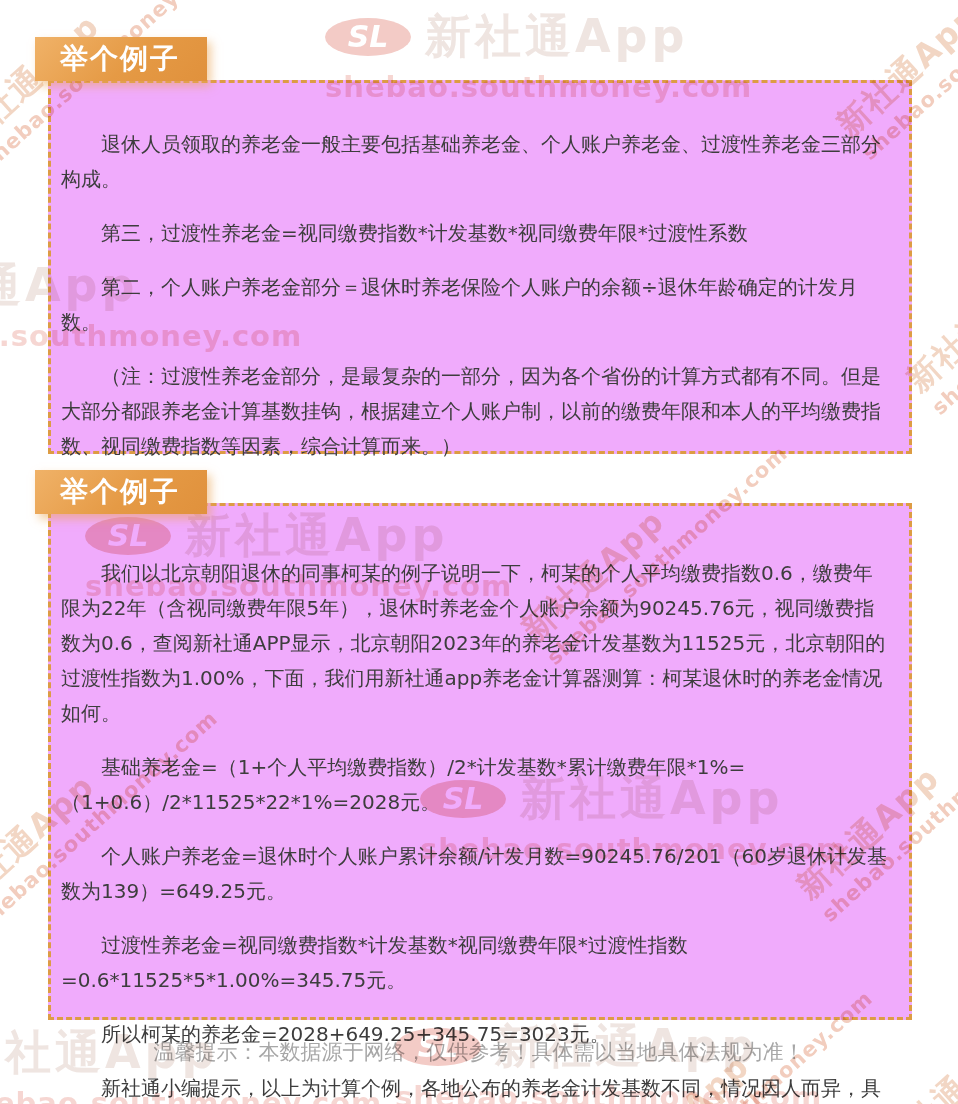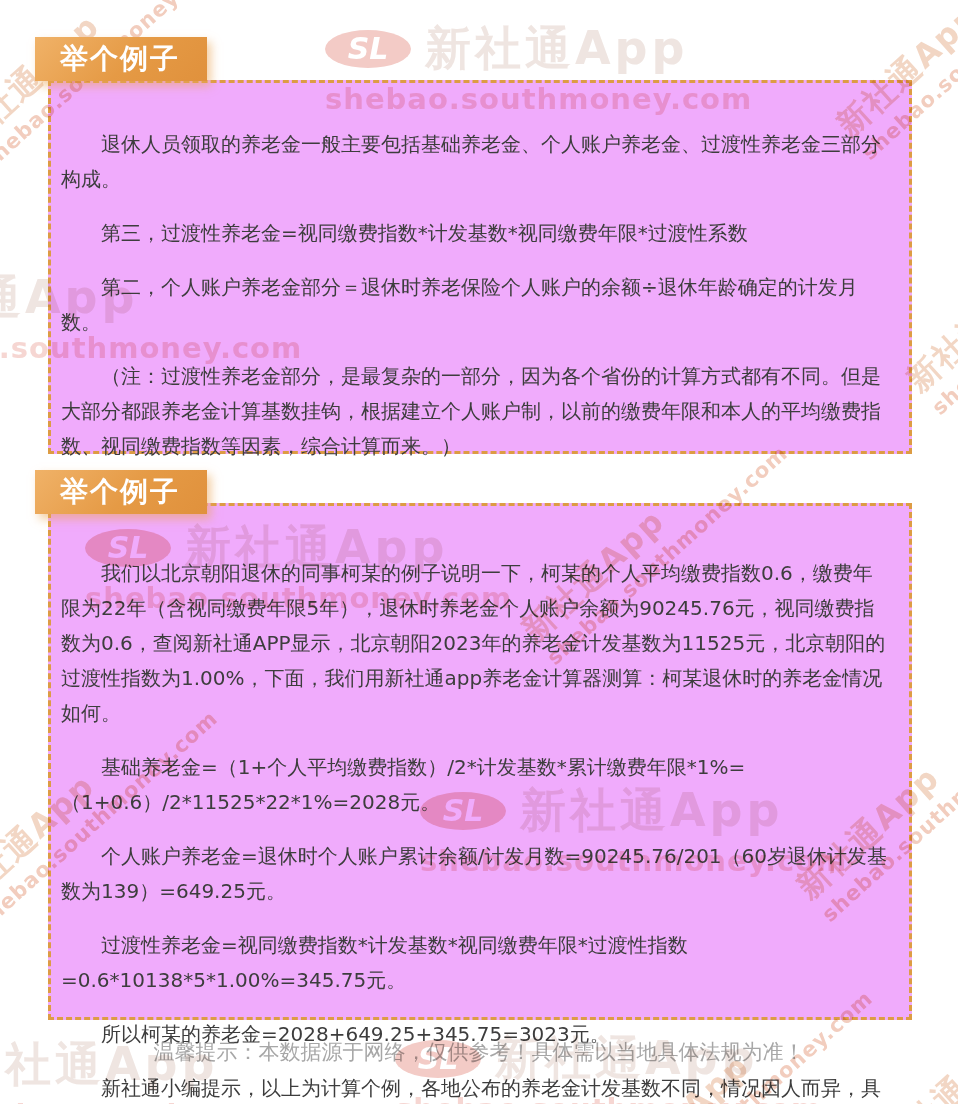--- a/index.html
+++ b/index.html
@@ -42,21 +42,21 @@
     position:absolute;left:0;top:1038px;width:100%;
     text-align:center;
     font-size:21px;color:#a7a7a7;
     z-index:1;
   }
   
   .wm{
     position:absolute;z-index:2;pointer-events:none;white-space:nowrap;
     mix-blend-mode:multiply;
   }
-  .wm-row{display:flex;align-items:center;margin-top:12px;}
+  .wm-row{display:flex;align-items:center;}
   .wm-logo{
     display:inline-block;width:86px;height:38px;border-radius:50%;
     background:#f3cbc6;color:#ffffff;
     font-style:italic;font-weight:bold;font-size:30px;line-height:38px;
     text-align:center;margin-right:14px;flex:0 0 auto;
   }
   .wm-brand{
     font-size:46px;font-weight:bold;letter-spacing:4px;color:#efe5e1;
   }
   .wm-url{
@@ -82,21 +82,21 @@
     <p>（注：过渡性养老金部分，是最复杂的一部分，因为各个省份的计算方式都有不同。但是大部分都跟养老金计算基数挂钩，根据建立个人账户制，以前的缴费年限和本人的平均缴费指数、视同缴费指数等因素，综合计算而来。）</p>
   </div>
 
   <div class="section-header" id="header-2">
     <span>举个例子</span>
   </div>
   <div class="content-box" id="box-2">
     <p>我们以北京朝阳退休的同事柯某的例子说明一下，柯某的个人平均缴费指数0.6，缴费年限为22年（含视同缴费年限5年），退休时养老金个人账户余额为90245.76元，视同缴费指数为0.6，查阅新社通APP显示，北京朝阳2023年的养老金计发基数为11525元，北京朝阳的过渡性指数为1.00%，下面，我们用新社通app养老金计算器测算：柯某退休时的养老金情况如何。</p>
     <p>基础养老金=（1+个人平均缴费指数）/2*计发基数*累计缴费年限*1%=（1+0.6）/2*11525*22*1%=2028元。</p>
     <p>个人账户养老金=退休时个人账户累计余额/计发月数=90245.76/201（60岁退休计发基数为139）=649.25元。</p>
-    <p>过渡性养老金=视同缴费指数*计发基数*视同缴费年限*过渡性指数=0.6*10138*5*1.00%=345.75元。</p>
+    <p>过渡性养老金=视同缴费指数*计发基数*视同缴费年限*过渡性指数=0.6*11525*5*1.00%=345.75元。</p>
     <p>所以柯某的养老金=2028+649.25+345.75=3023元。</p>
     <p>新社通小编提示，以上为计算个例，各地公布的养老金计发基数不同，情况因人而异，具体需以个人情况及当地有关部门法规为准。</p>
   </div>
 
   <div class="footer-tip">温馨提示：本数据源于网络，仅供参考！具体需以当地具体法规为准！</div>
 
   <div class="wm" style="left:325px;top:6px;">
     <div class="wm-row">
       <span class="wm-logo">SL</span>
       <span class="wm-brand">新社通App</span>

